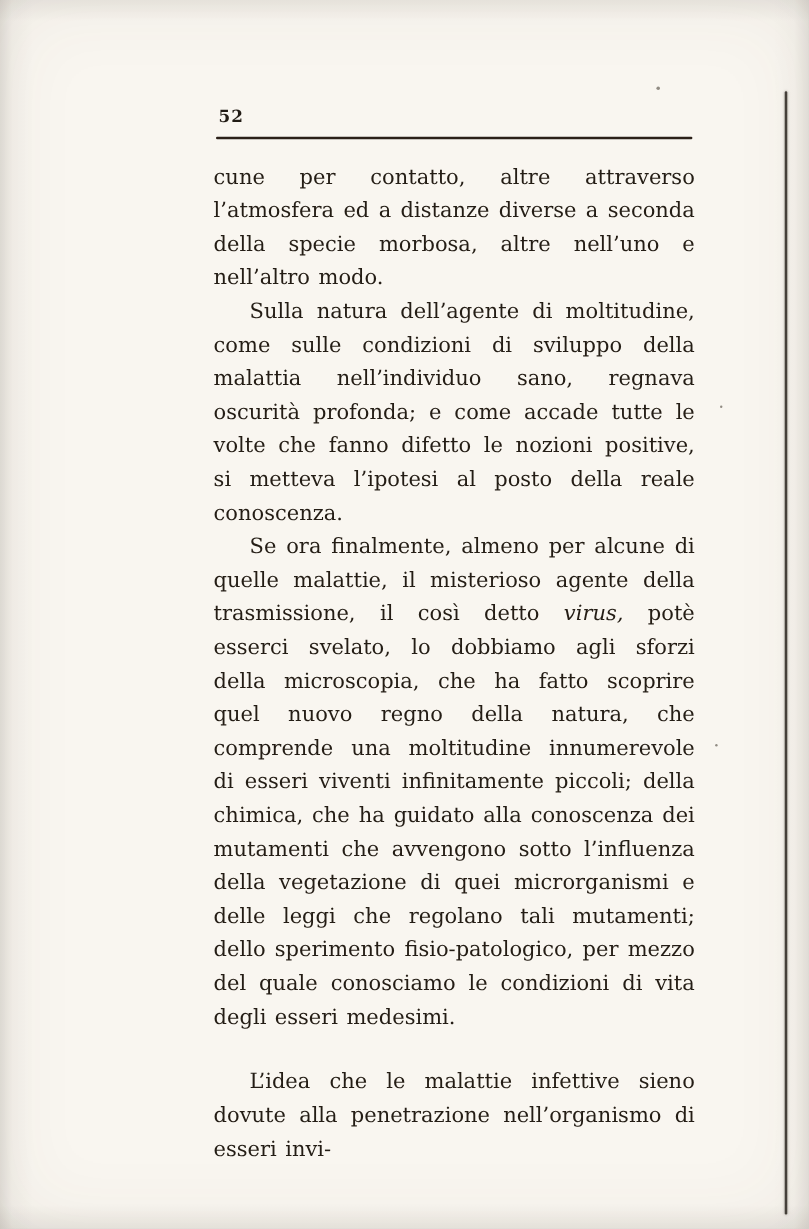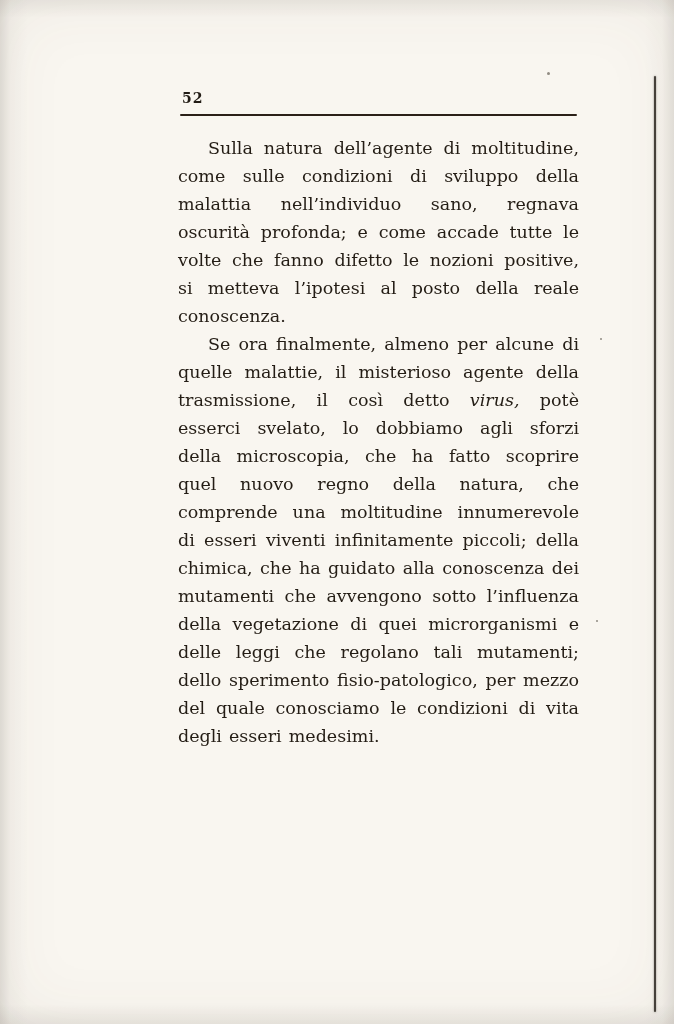--- a/index.html
+++ b/index.html
@@ -78,25 +78,27 @@
 <body>
 
 <div class="scan">
 
   <span class="page-number">52</span>
 
   <div class="header-rule"></div>
 
   <main class="text-block">
 
+    <p class="para first">cune per contatto, altre attraverso l’atmosfera ed a distanze diverse a seconda della specie morbosa, altre nell’uno e nell’altro modo.</p>
 
     <p class="para">Sulla natura dell’agente di moltitudine, come sulle condizioni di sviluppo della malattia nell’individuo sano, regnava oscurità profonda; e come accade tutte le volte che fanno difetto le nozioni positive, si metteva l’ipotesi al posto della reale conoscenza.</p>
 
     <p class="para"><span>Se ora finalmente, almeno per alcune di quelle malattie, il misterioso agente della trasmissione, il così detto </span><em>virus,</em><span> potè esserci svelato, lo dobbiamo agli sforzi della microscopia, che ha fatto scoprire quel nuovo regno della natura, che comprende una moltitudine innumerevole di esseri viventi infinitamente piccoli; della chimica, che ha guidato alla conoscenza dei mutamenti che avvengono sotto l’influenza della vegetazione di quei microrganismi e delle leggi che regolano tali mutamenti; dello sperimento fisio-patologico, per mezzo del quale conosciamo le condizioni di vita degli esseri medesimi.</span></p>
 
+    <p class="para spaced">L’idea che le malattie infettive sieno dovute alla penetrazione nell’organismo di esseri invi-</p>
 
   </main>
 
   <div class="edge-line"></div>
 
   <div class="speck s1"></div>
   <div class="speck s2"></div>
   <div class="speck s3"></div>
 
 </div>

